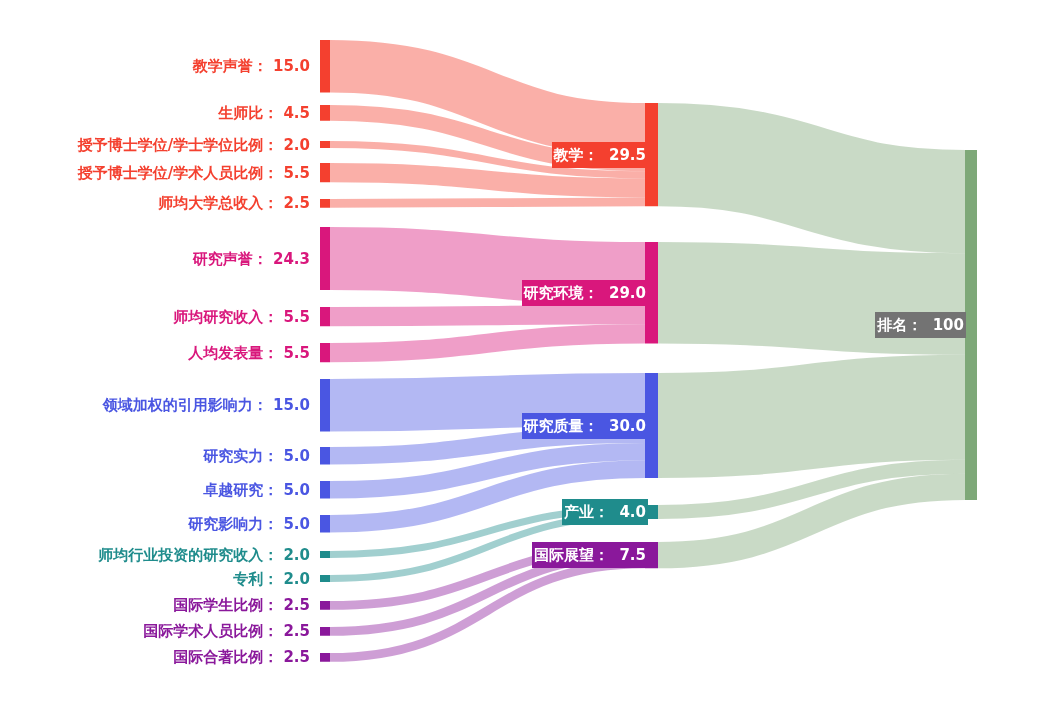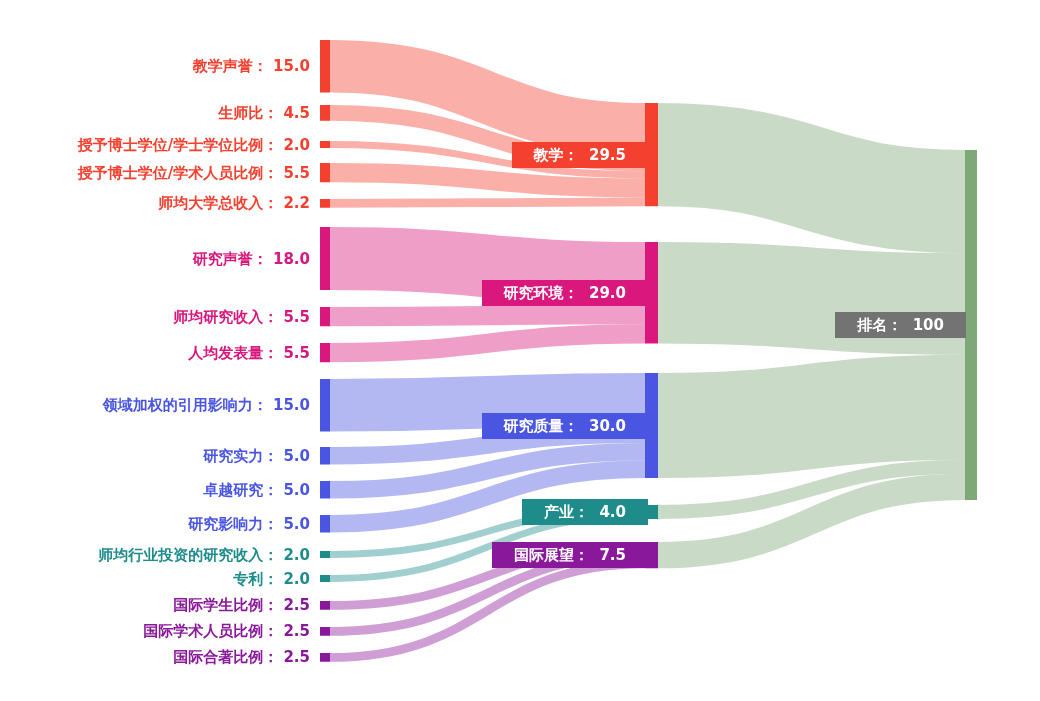--- a/index.html
+++ b/index.html
@@ -20,21 +20,21 @@
     line-height: 20px;
     white-space: pre;
     text-align: right;
   }
   .node-label-box {
     position: absolute;
     font-size: 15px;
     font-weight: bold;
     line-height: 20px;
     color: #ffffff;
-    padding: 3px 22px;
+    padding: 3px 2px;
     white-space: pre;
   }
 </style>
 </head>
 <body>
 
 <div class="canvas">
   <svg id="sankey-svg" width="1040" height="701">
       <path d="M 330,66.25 C 487.5,66.25 487.5,129.25 645,129.25" fill="none" stroke="#F4402F" stroke-width="52.5" stroke-opacity="0.42"></path>
       <path d="M 330,112.875 C 487.5,112.875 487.5,163.375 645,163.375" fill="none" stroke="#F4402F" stroke-width="15.75" stroke-opacity="0.42"></path>
@@ -80,22 +80,22 @@
       <rect x="645" y="373" width="13" height="105" fill="#4A56E2"></rect>
       <rect x="645" y="505" width="13" height="14" fill="#1F8C8C"></rect>
       <rect x="645" y="542" width="13" height="26.25" fill="#8A189B"></rect>
       <rect x="965" y="150" width="12" height="350" fill="#7EA878"></rect>
     </svg>
   <div id="label-layer">
       <div class="node-label-left" style="right: 730px; top: 56.25px; color: rgb(244, 64, 47);">教学声誉： 15.0</div>
       <div class="node-label-left" style="right: 730px; top: 102.875px; color: rgb(244, 64, 47);">生师比： 4.5</div>
       <div class="node-label-left" style="right: 730px; top: 134.5px; color: rgb(244, 64, 47);">授予博士学位/学士学位比例： 2.0</div>
       <div class="node-label-left" style="right: 730px; top: 162.625px; color: rgb(244, 64, 47);">授予博士学位/学术人员比例： 5.5</div>
-      <div class="node-label-left" style="right: 730px; top: 193.375px; color: rgb(244, 64, 47);">师均大学总收入： 2.2</div>
-      <div class="node-label-left" style="right: 730px; top: 248.5px; color: rgb(217, 23, 124);">研究声誉： 18.0</div>
+      <div class="node-label-left" style="right: 730px; top: 193.375px; color: rgb(244, 64, 47);">师均大学总收入： 2.5</div>
+      <div class="node-label-left" style="right: 730px; top: 248.5px; color: rgb(217, 23, 124);">研究声誉： 24.3</div>
       <div class="node-label-left" style="right: 730px; top: 306.625px; color: rgb(217, 23, 124); margin-left: 16px;">师均研究收入： 5.5</div>
       <div class="node-label-left" style="right: 730px; top: 342.625px; color: rgb(217, 23, 124);">人均发表量： 5.5</div>
       <div class="node-label-left" style="right: 730px; top: 395.25px; color: rgb(74, 86, 226); margin-left: 7px;">领域加权的引用影响力： 15.0</div>
       <div class="node-label-left" style="right: 730px; top: 445.75px; color: rgb(74, 86, 226);">研究实力： 5.0</div>
       <div class="node-label-left" style="right: 730px; top: 479.75px; color: rgb(74, 86, 226);">卓越研究： 5.0</div>
       <div class="node-label-left" style="right: 730px; top: 513.75px; color: rgb(74, 86, 226);">研究影响力： 5.0</div>
       <div class="node-label-left" style="right: 730px; top: 544.5px; color: rgb(31, 140, 140);">师均行业投资的研究收入： 2.0</div>
       <div class="node-label-left" style="right: 730px; top: 568.5px; color: rgb(31, 140, 140);">专利： 2.0</div>
       <div class="node-label-left" style="right: 730px; top: 595.375px; color: rgb(138, 24, 155);">国际学生比例： 2.5</div>
       <div class="node-label-left" style="right: 730px; top: 621.375px; color: rgb(138, 24, 155); margin-left: 12px;">国际学术人员比例： 2.5</div>

